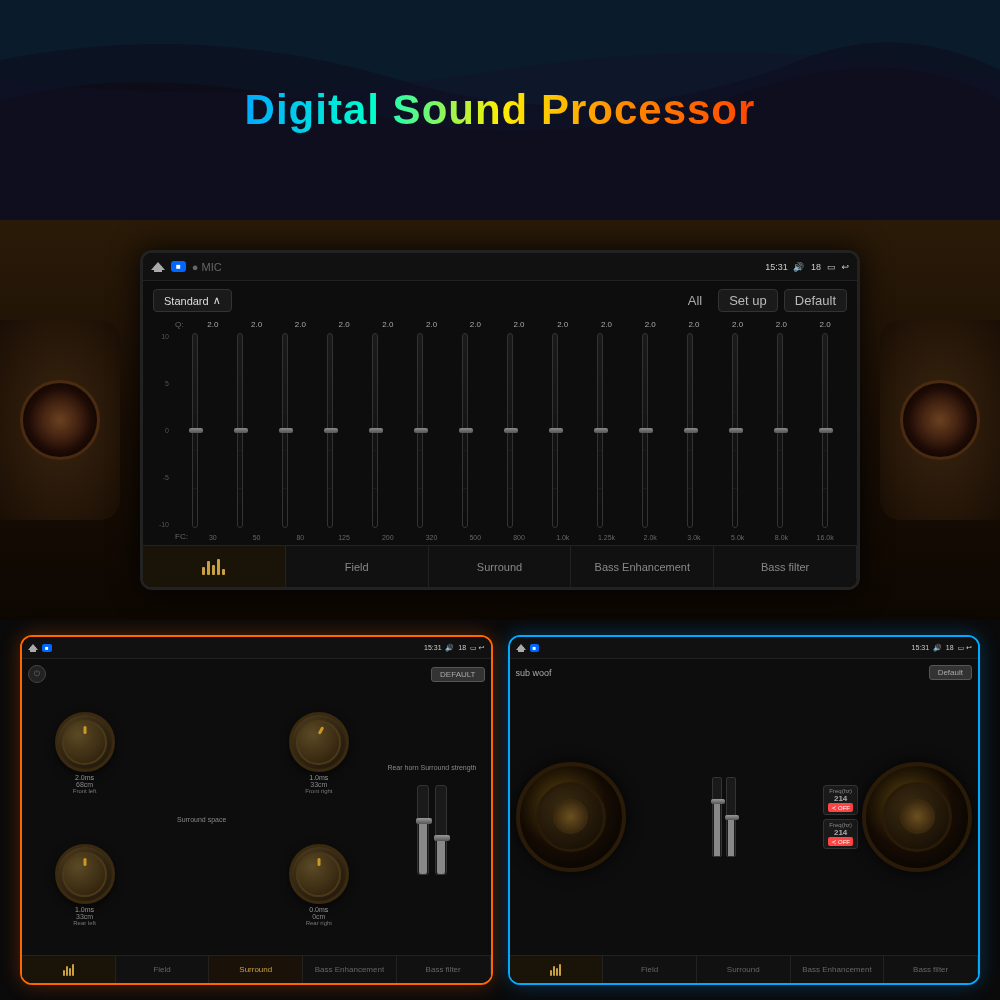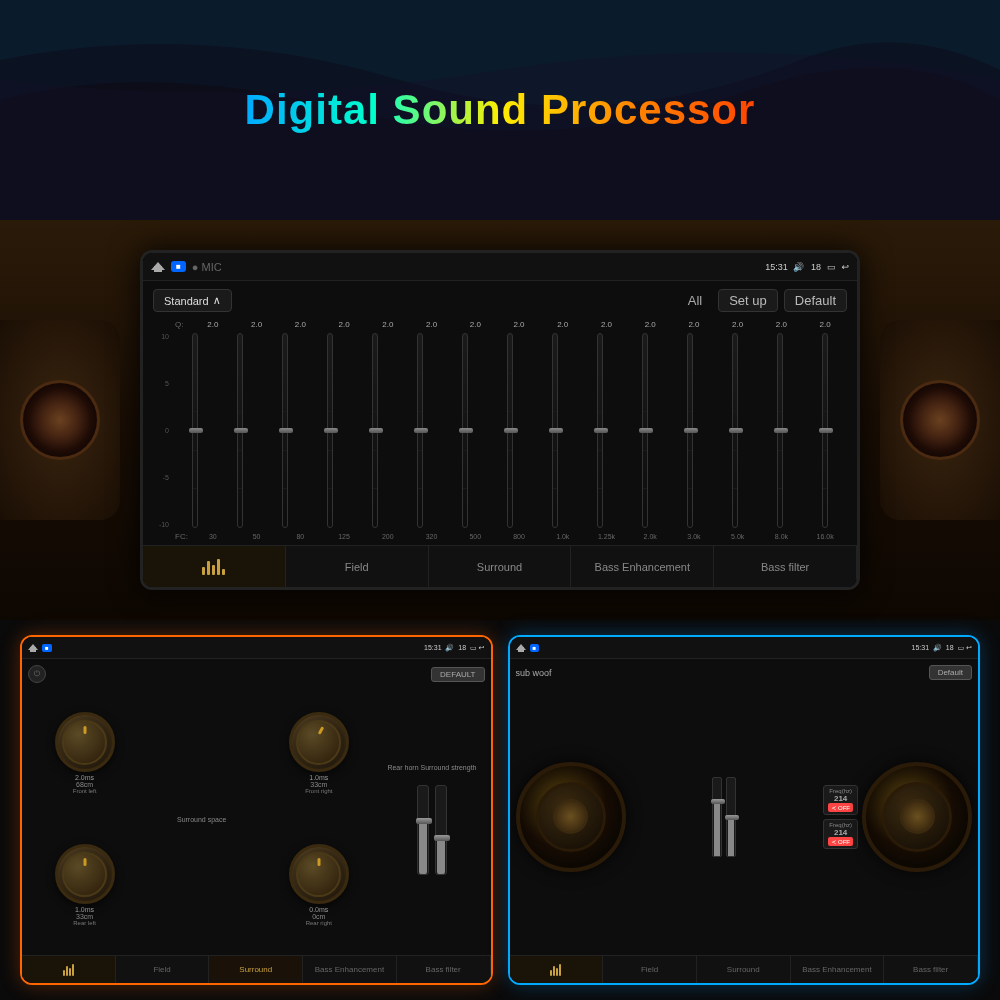--- a/index.html
+++ b/index.html
@@ -300,21 +300,21 @@
       width: 14px;
       height: 5px;
       background: linear-gradient(to bottom, #888, #555);
       border-radius: 2px;
       left: -4px;
       z-index: 2;
     }
 
     .eq-fc-row {
       display: flex;
-      align-items: center;
+      align-items: flex-end;
       margin-top: 4px;
       padding-left: 22px;
     }
 
     .eq-fc-label {
       font-size: 8px;
       color: #666;
       width: 16px;
     }
 

